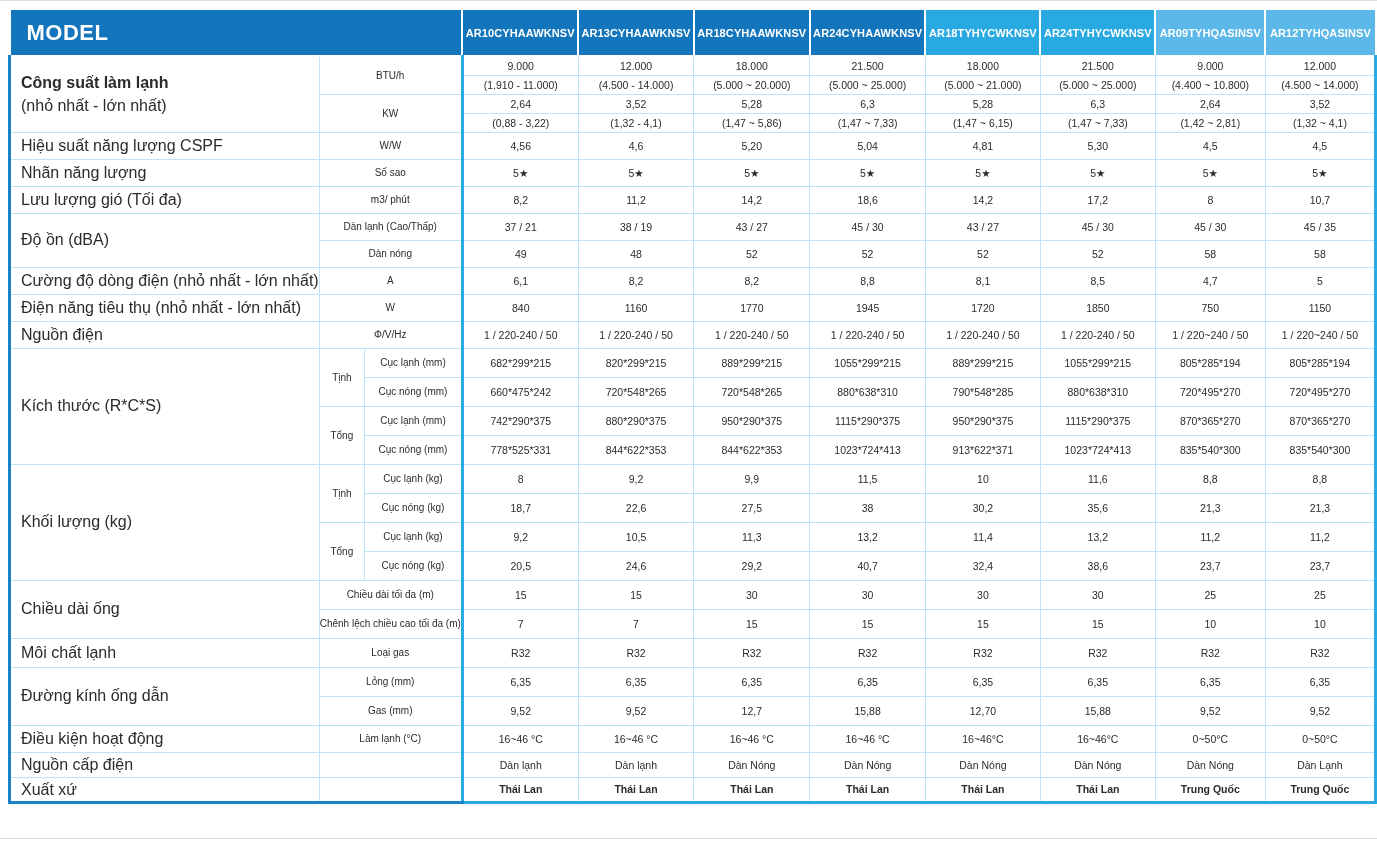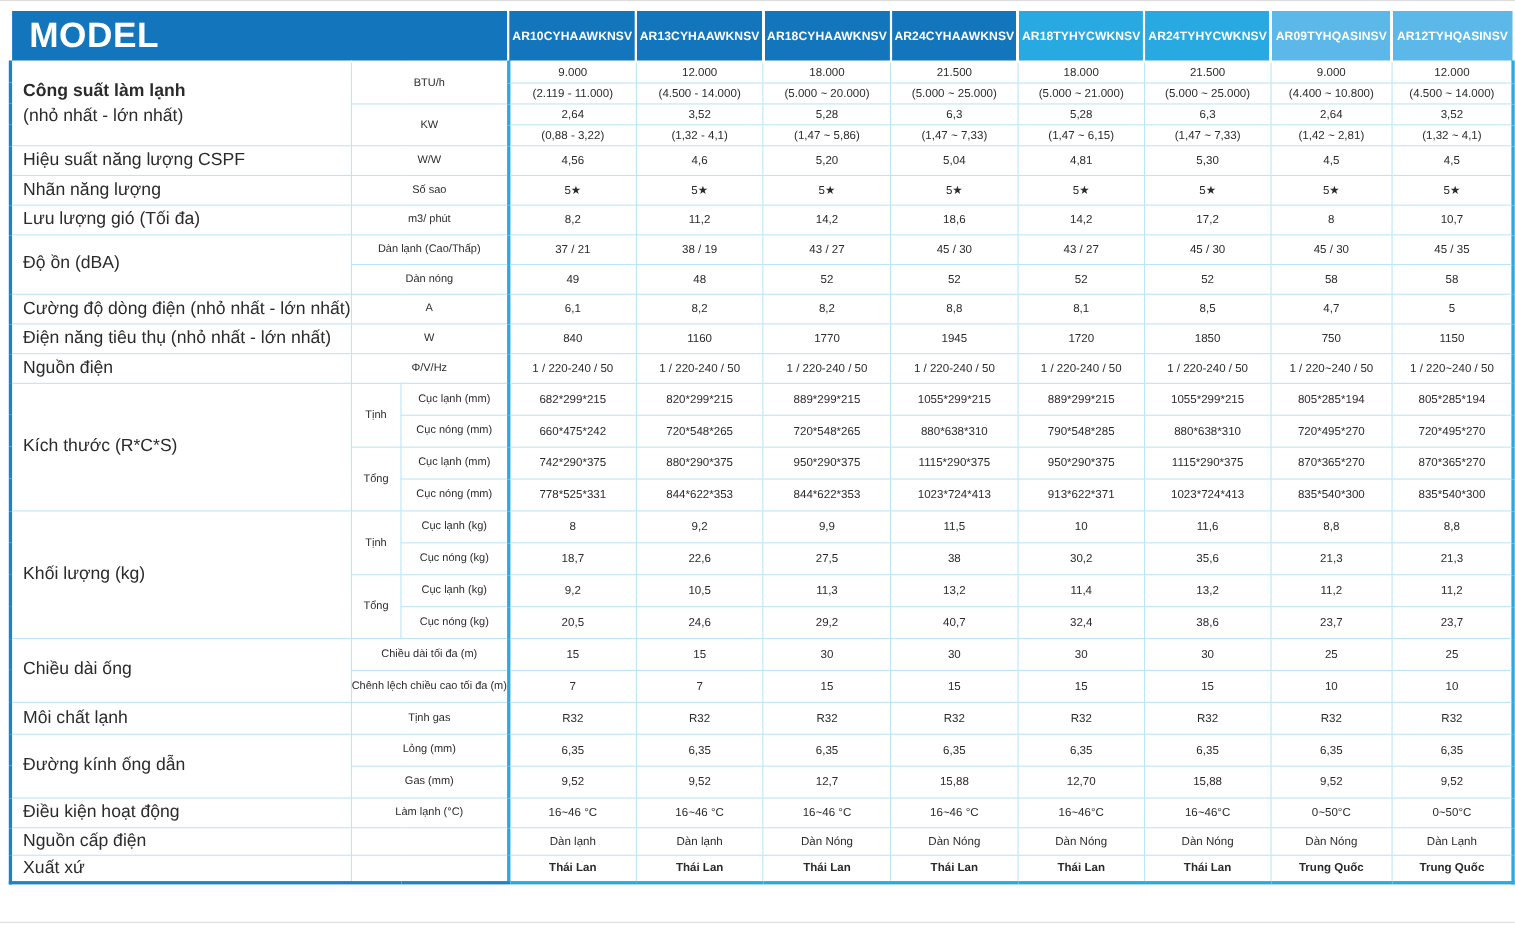--- a/index.html
+++ b/index.html
@@ -28,21 +28,21 @@
     border:1px solid var(--c-grid);
     padding:0;margin:0;
     text-align:center;vertical-align:middle;
     font-size:10.5px;color:var(--c-text);
     overflow:hidden;white-space:nowrap;
   }
   thead th{border:2px solid #ffffff;}
   thead tr{height:47px;}
   .hdr-title{
     background:var(--c-dark);color:#ffffff;text-align:left;
-    font-size:32px;font-weight:bold;padding-left:16px;letter-spacing:0.5px;
+    font-size:22px;font-weight:bold;padding-left:16px;letter-spacing:0.5px;
   }
   .model-col{color:#ffffff;font-weight:bold;font-size:11px;letter-spacing:0.1px;}
   .grp-dark{background:var(--c-dark);}
   .grp-medium{background:var(--c-medium);}
   .grp-light{background:var(--c-light);}
   .label-cell{
     text-align:left;padding-left:10px;font-size:16px;
     border-left:3px solid var(--c-left-border);line-height:1.45;
   }
   .lbl-bold{font-weight:bold;}
@@ -96,21 +96,21 @@
         <td class="value-cell first-data">9.000</td>
         <td class="value-cell">12.000</td>
         <td class="value-cell">18.000</td>
         <td class="value-cell">21.500</td>
         <td class="value-cell">18.000</td>
         <td class="value-cell">21.500</td>
         <td class="value-cell">9.000</td>
         <td class="value-cell last-data">12.000</td>
       </tr>
       <tr style="height: 19px;">
-        <td class="value-cell first-data">(2.119 - 11.000)</td>
+        <td class="value-cell first-data">(1.910 - 11.000)</td>
         <td class="value-cell">(4.500 - 14.000)</td>
         <td class="value-cell">(5.000 ~ 20.000)</td>
         <td class="value-cell">(5.000 ~ 25.000)</td>
         <td class="value-cell">(5.000 ~ 21.000)</td>
         <td class="value-cell">(5.000 ~ 25.000)</td>
         <td class="value-cell">(4.400 ~ 10.800)</td>
         <td class="value-cell last-data">(4.500 ~ 14.000)</td>
       </tr>
       <tr style="height: 19px;">
         <td class="unit-cell" colspan="2" rowspan="2">KW</td>
@@ -362,21 +362,21 @@
         <td class="value-cell">15</td>
         <td class="value-cell">15</td>
         <td class="value-cell">15</td>
         <td class="value-cell">10</td>
         <td class="value-cell last-data">10</td>
       </tr>
       <tr style="height: 29px;">
         <td class="label-cell" rowspan="1">
           <div>Môi chất lạnh</div>
         </td>
-        <td class="unit-cell" colspan="2" rowspan="1">Tịnh gas</td>
+        <td class="unit-cell" colspan="2" rowspan="1">Loại gas</td>
         <td class="value-cell first-data">R32</td>
         <td class="value-cell">R32</td>
         <td class="value-cell">R32</td>
         <td class="value-cell">R32</td>
         <td class="value-cell">R32</td>
         <td class="value-cell">R32</td>
         <td class="value-cell">R32</td>
         <td class="value-cell last-data">R32</td>
       </tr>
       <tr style="height: 29px;">

